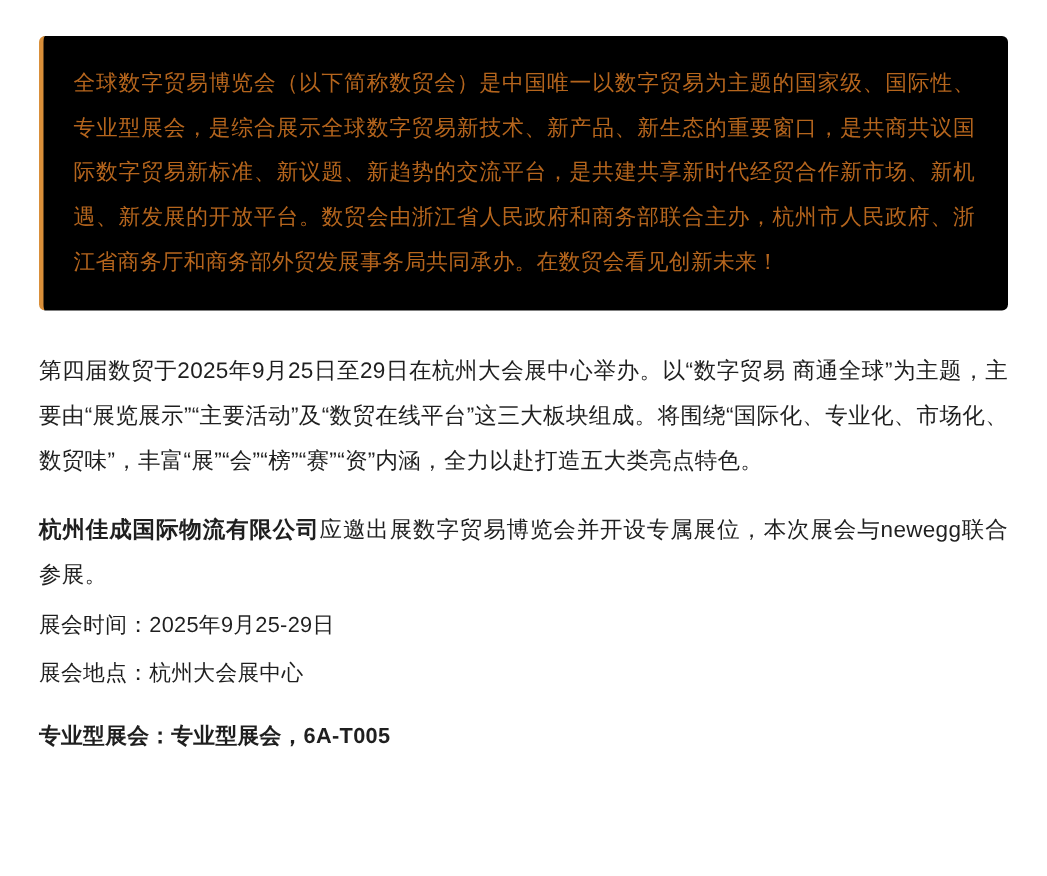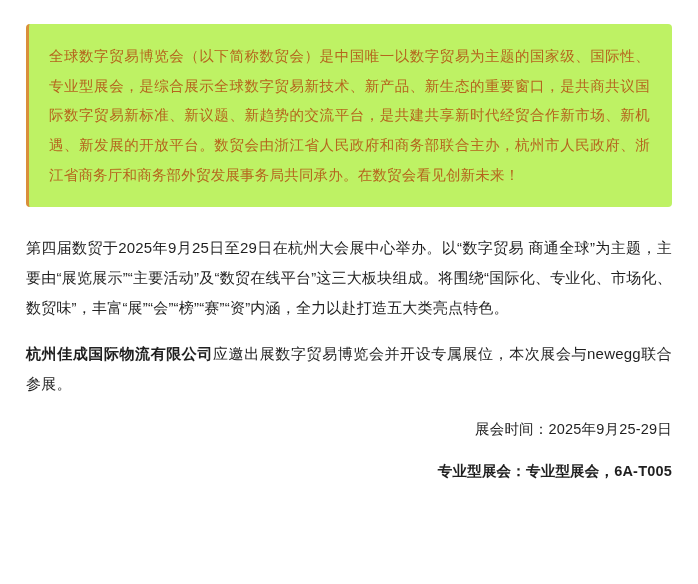--- a/index.html
+++ b/index.html
@@ -16,21 +16,21 @@
   }
   .page {
     width: 698px;
     height: 584px;
     box-sizing: border-box;
     padding: 24px 26px 0 26px;
     position: relative;
   }
   
   .intro-box {
-    background: #bef264;
+    background: #000000;
     border-left: 3px solid #d98f3a;
     border-radius: 4px;
     padding: 18px 22px 16px 20px;
     box-sizing: border-box;
     margin-bottom: 26px;
   }
   .intro-box p {
     margin: 0;
     color: #b5651d;
     font-size: 14.5px;
@@ -42,28 +42,28 @@
   
   .body-para {
     margin: 0 0 16px 0;
     font-size: 15px;
     line-height: 2.0;
     color: #1f1f1f;
     text-align: justify;
     letter-spacing: 0.2px;
   }
   .body-para.last {
-    margin-bottom: 16px;
+    margin-bottom: 4px;
   }
   .bold-lead {
     font-weight: bold;
   }
   
   .center-line {
-    text-align: right;
+    text-align: left;
     font-size: 14.5px;
     line-height: 1.95;
     color: #1f1f1f;
     margin: 0 0 4px 0;
     letter-spacing: 0.2px;
   }
   .center-line.bold {
     font-weight: bold;
     margin-top: 14px;
   }
@@ -77,16 +77,17 @@
     <p>全球数字贸易博览会（以下简称数贸会）是中国唯一以数字贸易为主题的国家级、国际性、专业型展会，是综合展示全球数字贸易新技术、新产品、新生态的重要窗口，是共商共议国际数字贸易新标准、新议题、新趋势的交流平台，是共建共享新时代经贸合作新市场、新机遇、新发展的开放平台。数贸会由浙江省人民政府和商务部联合主办，杭州市人民政府、浙江省商务厅和商务部外贸发展事务局共同承办。在数贸会看见创新未来！</p>
   </div>
 
   <p class="body-para">第四届数贸于2025年9月25日至29日在杭州大会展中心举办。以“数字贸易 商通全球”为主题，主要由“展览展示”“主要活动”及“数贸在线平台”这三大板块组成。将围绕“国际化、专业化、市场化、数贸味”，丰富“展”“会”“榜”“赛”“资”内涵，全力以赴打造五大类亮点特色。</p>
 
 
   <p class="body-para last"><span class="bold-lead">杭州佳成国际物流有限公司</span><span>应邀出展数字贸易博览会并开设专属展位，本次展会与newegg联合参展。</span></p>
 
   <p class="center-line"><span>展会时间：</span><span>2025年9月25-29日</span></p>
 
+  <p class="center-line"><span>展会地点：</span><span>杭州大会展中心</span></p>
 
   <p class="center-line bold"><span>专业型展会：</span><span>专业型展会，6A-T005</span></p>
 
 </div>
 
 </body></html>

